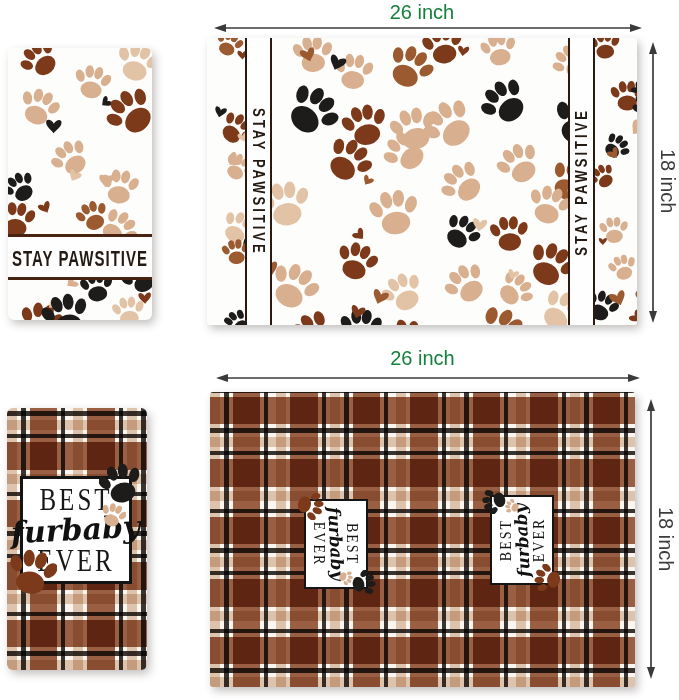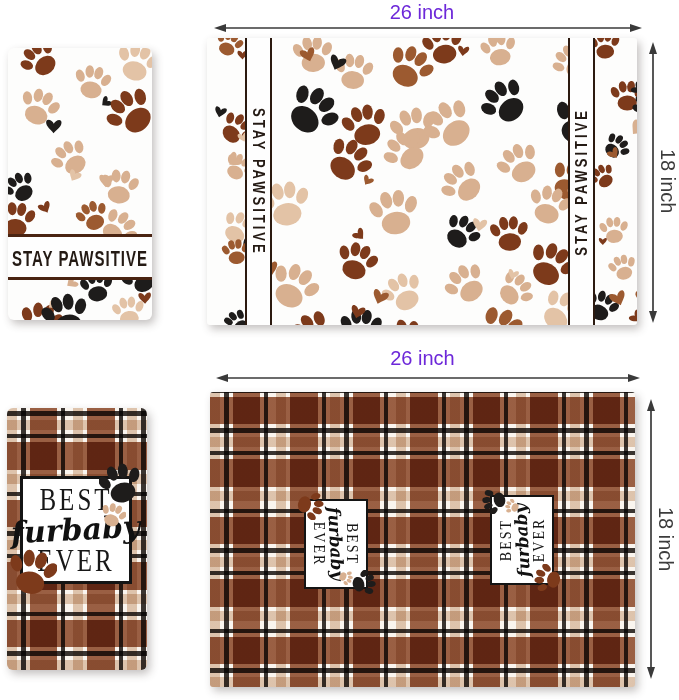--- a/index.html
+++ b/index.html
@@ -5,21 +5,21 @@
   html,body{margin:0;padding:0;background:#ffffff;}
   .stage{position:relative;width:679px;height:700px;background:#ffffff;overflow:hidden;
          font-family:"Liberation Sans",sans-serif;color:#222;}
 
   
   .sheet{position:absolute;background:#fdfdfc;box-shadow:3px 4px 9px rgba(60,50,45,.30);}
   .towel{border-radius:6px;overflow:hidden;}
   .placemat{border-radius:3px;overflow:hidden;}
 
   
-  .dim-label-h{position:absolute;text-align:center;font-size:20px;color:#6d28d9;}
+  .dim-label-h{position:absolute;text-align:center;font-size:20px;color:#15803d;}
   .dim-label-v{position:absolute;display:flex;align-items:center;justify-content:center;}
   .dim-label-v .vnum{writing-mode:vertical-rl;text-orientation:mixed;font-size:20px;color:#3c3c3c;}
   .arrow{position:absolute;}
   .arrow svg{display:block;}
 
   
   .pattern-svg{position:absolute;top:0;left:0;display:block;}
 
   
   .towel-band{position:absolute;left:0;right:0;background:#fefefe;

